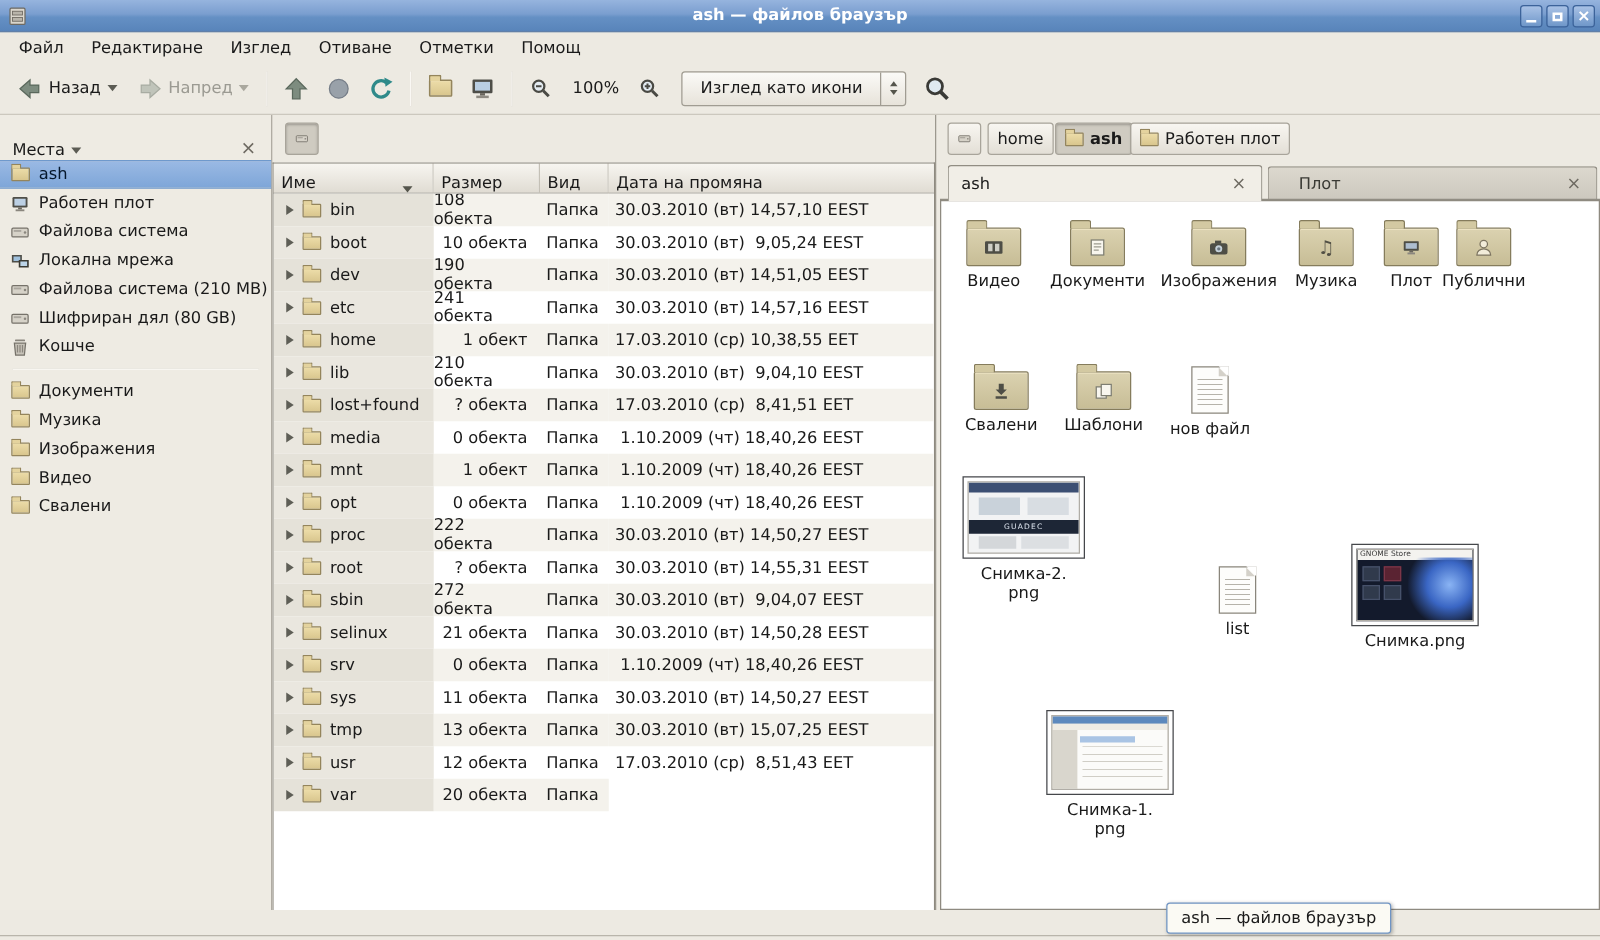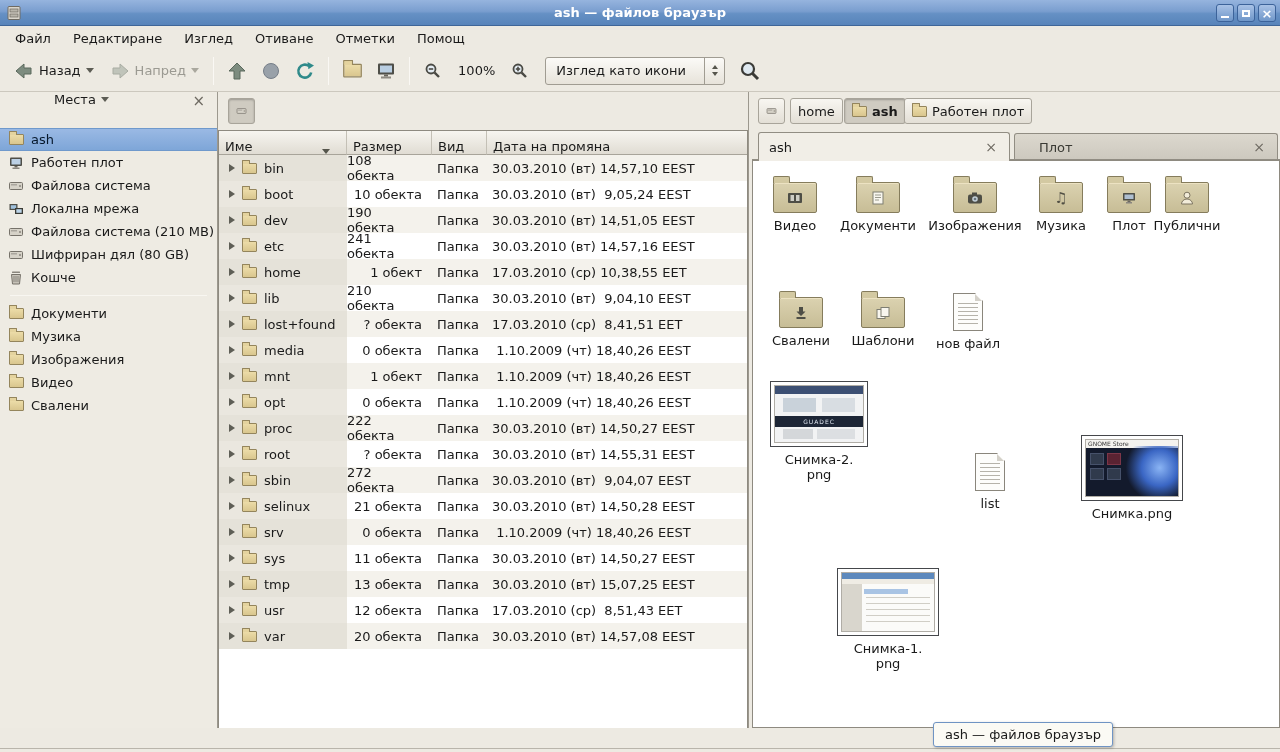--- a/index.html
+++ b/index.html
@@ -30,28 +30,28 @@
     border-bottom:1px solid #ccc8be; display:flex; align-items:center; padding-left:6px; }
   .tbtn { height:34px; display:flex; align-items:center; gap:5px; padding:0 7px; border:1px solid transparent; border-radius:3px; }
   .tbtn.disabled { color:#9b9a92; }
   .tbtn.icon-only { width:34px; justify-content:center; padding:0; }
   .tsep { width:1px; height:28px; background:#c9c5bb; border-right:1px solid #faf8f4; margin:0 6px; }
   .tri-down { width:0; height:0; border-left:4px solid transparent; border-right:4px solid transparent; border-top:5px solid #5c5c54; }
   .tbtn.disabled .tri-down { border-top-color:#aaa89e; }
   .zoom-label { padding:0 8px; }
   .combo { height:28px; min-width:180px; background:linear-gradient(#fbfaf7,#e7e3da);
     border:1px solid #a09c92; border-radius:3px; display:flex; align-items:center; }
-  .combo .combo-text { padding:0 10px; flex:1; }
+  .combo .combo-text { padding:0 10px; flex:1;text-align:center; }
   .combo-spin { width:20px; height:100%; border-left:1px solid #a09c92; display:flex; flex-direction:column; align-items:center; justify-content:center; gap:3px; }
   .tri-up-s { width:0; height:0; border-left:3.5px solid transparent; border-right:3.5px solid transparent; border-bottom:4.5px solid #55554c; }
   .tri-down-s { width:0; height:0; border-left:3.5px solid transparent; border-right:3.5px solid transparent; border-top:4.5px solid #55554c; }
 
   
   .sidebar { position:absolute; left:0; top:92px; width:218px; height:636px; background:#eeebe3; border-right:1px solid #9c988e; }
-  .side-header { height:36px; display:flex; align-items:flex-start; padding:0 8px 0 10px;margin-left:44px; }
+  .side-header { height:36px; display:flex; align-items:flex-end; padding:0 8px 0 10px; }
   .side-title { display:flex; align-items:center; gap:5px; }
   .side-close { margin-left:auto; color:#6e6a62; font-size:15px; line-height:1; padding:2px 4px; }
   .side-item { height:23px; display:flex; align-items:center; padding-left:8px; gap:7px; }
   .side-item.sel { background:linear-gradient(#9ab9e4,#7ea6d8); border-top:1px solid #6f99cc; border-bottom:1px solid #6f99cc; color:#06182c; }
   .side-sep { height:1px; background:#cfcbc1; margin:6px 10px; border-bottom:1px solid #f8f6f1; }
   .side-item .ic { width:16px; height:16px; flex:0 0 16px; display:flex; align-items:center; justify-content:center; }
 
   
   .mini-folder { position:relative; display:inline-block; width:15px; height:11px;
     background:linear-gradient(#ecdca8,#d9c68e); border:1px solid #94855c; border-radius:1px; }
@@ -592,21 +592,20 @@
       <div class="cell c-date">17.03.2010 (ср)  8,51,43 EET</div>
     </div>
           <div class="trow shaded">
       <div class="cell c-name">
         <span class="expander"></span>
         <span class="mini-folder"></span>
         <span class="txt">var</span>
       </div>
       <div class="cell c-size">20 обекта</div>
       <div class="cell c-type">Папка</div>
-      <div class="cell c-date">30.03.2010 (вт) 14,57,08 EEST</div>
     </div>
         </div>
     </div>
   </div>
 
   <div class="rsplit"></div>
 
   <div class="rightpane">
     <div class="rp-pathbar">
       <div class="pbtn" style="left:6px;width:27px;justify-content:center">

